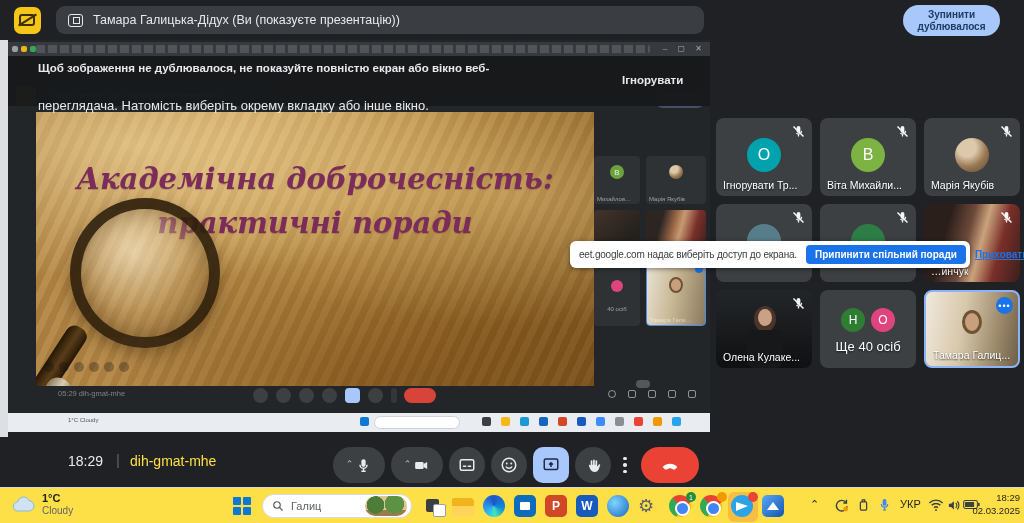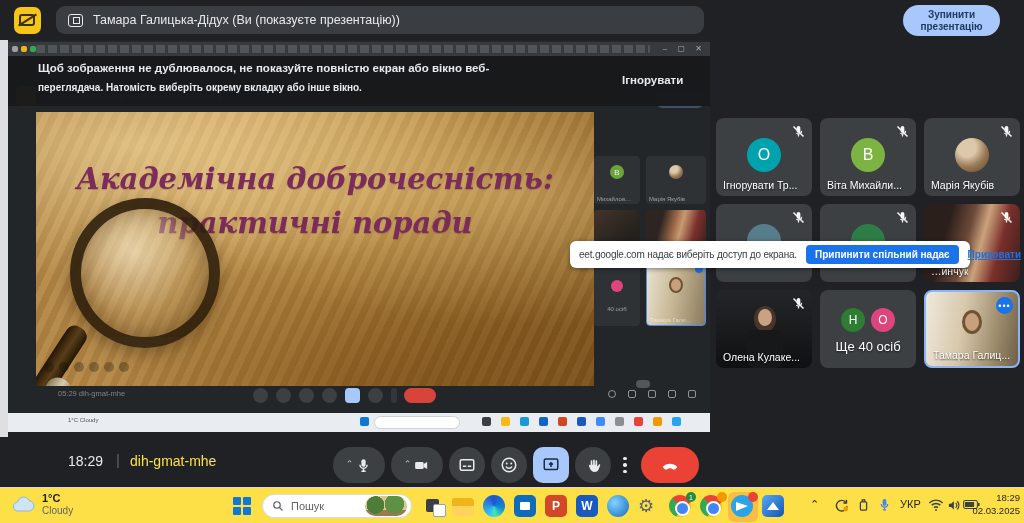--- a/index.html
+++ b/index.html
@@ -23,21 +23,21 @@
 
   
   .shared { position:absolute; left:8px; top:40px; width:702px; height:392px; background:#232629; z-index:5; }
   .tabstrip { position:absolute; left:0; top:2px; width:702px; height:14px; background:#36393d; }
   .tabstrip::before { content:""; position:absolute; left:28px; top:3px; right:60px; height:8px;
      background:repeating-linear-gradient(90deg, rgba(255,255,255,.14) 0 9px, rgba(255,255,255,0) 9px 12px); border-radius:2px; }
   .tabstrip .dot { position:absolute; top:4px; width:6px; height:6px; border-radius:2px; }
   .winctl { position:absolute; right:4px; top:2px; color:rgba(255,255,255,.55); font-size:8px; letter-spacing:4px; }
   .notif { position:absolute; left:0; top:16px; width:702px; height:50px; background:rgba(23,25,27,.97); z-index:8; }
   .notif .l1 { position:absolute; left:30px; top:6px; color:#e8eaed; font-size:11.5px; font-weight:600; }
-  .notif .l2 { position:absolute; left:30px; top:26px; color:#e8eaed; font-size:10px; font-weight:700; }
+  .notif .l2 { position:absolute; left:30px; top:42px; color:#e8eaed; font-size:13px; font-weight:400; }
   .notif-stop { position:absolute; left:462px; top:10px; width:138px; height:30px; background:#8ab4f8; border-radius:4px; color:#1f3050; font-size:11.5px; font-weight:600; display:flex; align-items:center; justify-content:center; cursor:pointer; }
   .notif-ignore { position:absolute; left:614px; top:18px; color:#e8eaed; font-size:11.5px; font-weight:700; cursor:pointer; }
   .m-topbar-ic { position:absolute; left:8px; top:46px; width:20px; height:20px; border-radius:5px; background:#d7a911; opacity:.85; }
   .m-topbar-pill { position:absolute; left:34px; top:49px; width:240px; height:14px; border-radius:7px; background:rgba(95,99,104,.35); color:rgba(255,255,255,.38); font-size:7px; line-height:14px; padding-left:8px; white-space:nowrap; overflow:hidden; }
   .m-stop-pill { position:absolute; left:647px; top:52px; width:50px; height:16px; border-radius:8px; background:rgba(138,180,248,.3); }
 
   
   .slide { position:absolute; left:28px; top:72px; width:558px; height:274px; overflow:hidden;
     background:
       radial-gradient(120% 90% at 18% 12%, rgba(255,232,175,.55), transparent 55%),
@@ -126,21 +126,21 @@
     <div class="present-badge">
       <div class="glyph"></div>
       <div class="slash"></div>
     </div>
     <div class="presenter-pill">
       <span class="mini-present-ic"></span>
       <span class="txt">Тамара Галицька-Дідух (Ви (показуєте презентацію))</span>
     </div>
     <div class="stop-top-btn">
       <span>Зупинити</span>
-      <span>презентацію</span>
+      <span>дублювалося</span>
     </div>
   </div>
 
   <div class="desk-strip"></div>
 
   <div class="shared">
     <div class="tabstrip">
       <i class="dot" style="left:4px;background:#9aa0a6"></i>
       <i class="dot" style="left:13px;background:#e8b911"></i>
       <i class="dot" style="left:22px;background:#34a853"></i>
@@ -222,21 +222,21 @@
       <div class="m-sq" style="left:588px;background:#3f8cff"></div>
       <div class="m-sq" style="left:607px;background:#8a8f94"></div>
       <div class="m-sq" style="left:626px;background:#ea4335"></div>
       <div class="m-sq" style="left:645px;background:#f29900"></div>
       <div class="m-sq" style="left:664px;background:#2aa3ef"></div>
     </div>
   </div>
 
   <div class="share-banner">
     <span class="msg">eet.google.com надає виберіть доступ до екрана.</span>
-    <span class="share-stop">Припинити спільний надає</span>
+    <span class="share-stop">Припинити спільний поради</span>
     <span class="share-hide">Приховати</span>
   </div>
 
   <div class="tile" style="left:716px;top:118px">
     <div class="avatar" style="background:#00a3ad">О</div>
     <svg class="mic" viewBox="0 0 24 24">
         <path d="M12 14a3 3 0 003-3V6a3 3 0 10-6 0v5a3 3 0 003 3z" fill="#fff"></path>
         <path d="M17 11a5 5 0 01-8.4 3.6M12 17v3" stroke="#fff" stroke-width="2" fill="none"></path>
         <line x1="4" y1="4" x2="20" y2="20" stroke="#fff" stroke-width="2.4"></line>
       </svg>
@@ -385,21 +385,21 @@
         <i></i>
         <i></i>
         <i></i>
       </div>
 
     <div class="searchbox">
       <svg width="12" height="12" viewBox="0 0 24 24">
           <circle cx="10" cy="10" r="6.5" fill="none" stroke="#5f6368" stroke-width="2.4"></circle>
           <path d="M15 15l6 6" stroke="#5f6368" stroke-width="2.4"></path>
         </svg>
-      <span class="ph">Пошук</span>
+      <span class="ph">Галиц</span>
       <span class="search-img"></span>
     </div>
 
     <div class="app" style="left:424px">
       <div style="position:absolute;left:2px;top:4px;width:13px;height:13px;background:#3b3f44;border-radius:2px"></div>
       <div style="position:absolute;left:9px;top:9px;width:13px;height:13px;background:#fff;border:1.5px solid #9aa0a6;border-radius:2px"></div>
     </div>
     <div class="app" style="left:452px">
       <div style="width:22px;height:8px;background:#f2b41b;border-radius:2px 4px 0 0;margin-top:3px"></div>
       <div style="width:22px;height:10px;background:#ffd35c;border-radius:0 0 2px 2px"></div>

